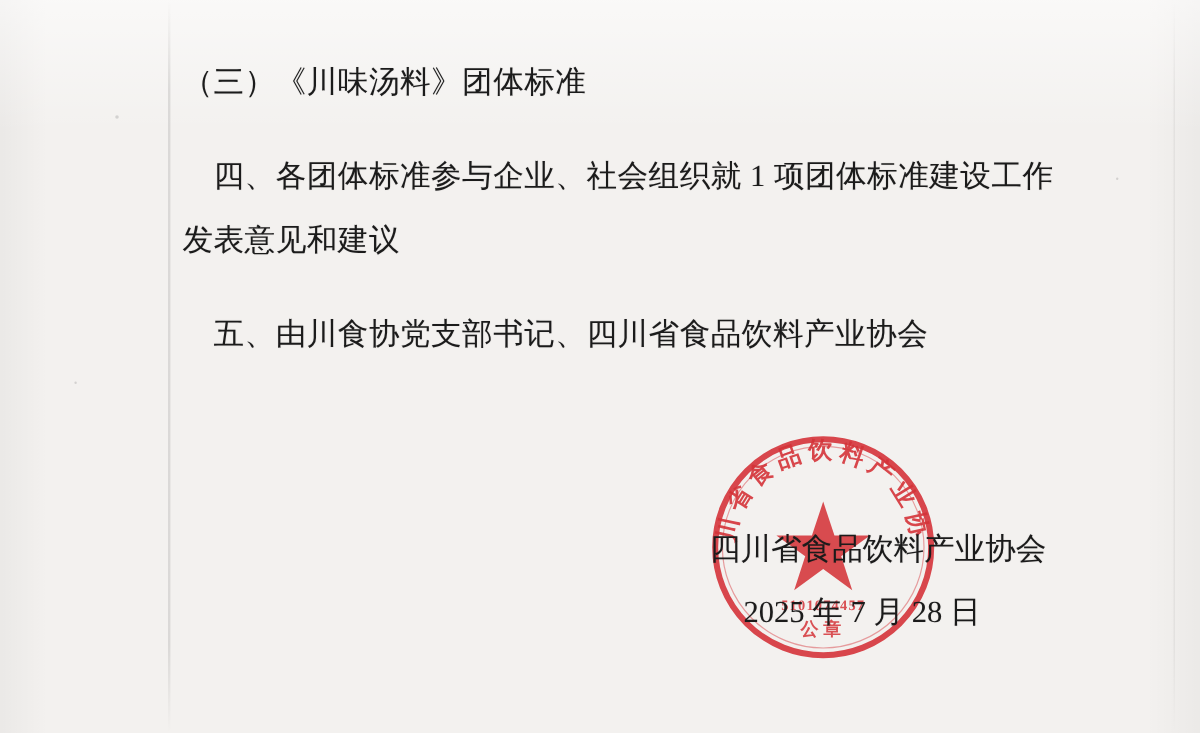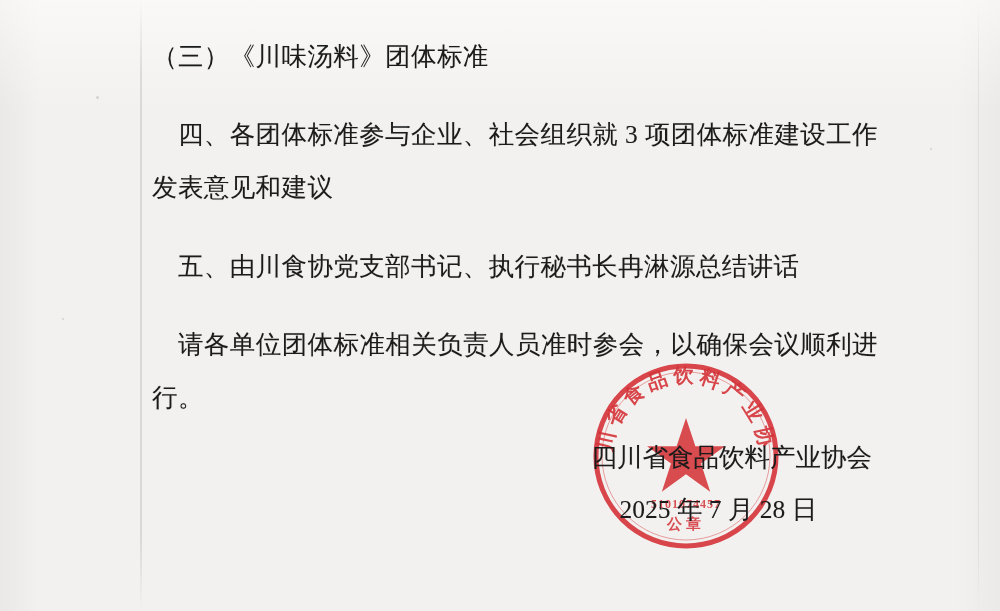--- a/index.html
+++ b/index.html
@@ -33,21 +33,21 @@
     bottom: 0;
     width: 2px;
     background: linear-gradient(180deg, rgba(0,0,0,0.0), rgba(0,0,0,0.10) 12%, rgba(0,0,0,0.10) 88%, rgba(0,0,0,0.0));
   }
   .fold-line.a { left: 140px; }
   .fold-line.b { left: 978px; width: 1px; opacity: .6; }
 
   .doc-body {
     position: absolute;
     left: 152px;
-    top: 4px;
+    top: 16px;
     width: 726px;
   }
 
   .para {
     color: #1b1b1b;
     font-size: 25.5px;
     line-height: 53px;
     letter-spacing: 0.4px;
     white-space: pre-wrap;
     text-align: justify;
@@ -107,23 +107,22 @@
 
   <div class="fold-line a"></div>
   <div class="fold-line b"></div>
 
   <div class="speck" style="left:96px; top:96px; width:3px; height:3px;"></div>
   <div class="speck" style="left:62px; top:318px; width:2px; height:2px;"></div>
   <div class="speck" style="left:930px; top:148px; width:2px; height:2px;"></div>
 
   <div class="doc-body">
     <p class="para indent">（三）《川味汤料》团体标准</p>
-    <p class="para indent">　四、各团体标准参与企业、社会组织就 3 项团体标准建设工作发表意见和建议</p>
-    <p class="para indent">　五、由川食协党支部书记、执行秘书长冉淋源总结讲话</p>
-    <p class="para indent">　请各单位团体标准相关负责人员准时参会，以确保会议顺利进行。</p>
+    <p class="para indent">　四、各团体标准参与企业、社会组织就 1 项团体标准建设工作发表意见和建议</p>
+    <p class="para indent">　五、由川食协党支部书记、四川省食品饮料产业协会</p>
   </div>
 
   <div class="seal">
     <svg width="196" height="196" viewBox="0 0 196 196" xmlns="http://www.w3.org/2000/svg">
       <defs>
         <path id="arcTop" d="M 24,98 A 74,74 0 0 1 172,98"></path>
         <path id="arcBottom" d="M 38,98 A 60,60 0 0 0 158,98"></path>
       </defs>
       <circle cx="98" cy="98" r="90" fill="none" stroke="#d2242a" stroke-width="5" opacity="0.9"></circle>
       <circle cx="98" cy="98" r="84" fill="none" stroke="#d2242a" stroke-width="1" opacity="0.45"></circle>

